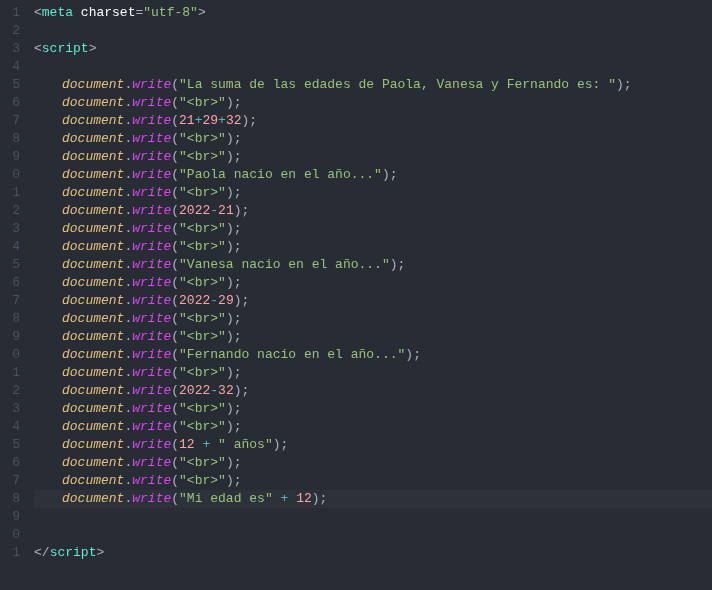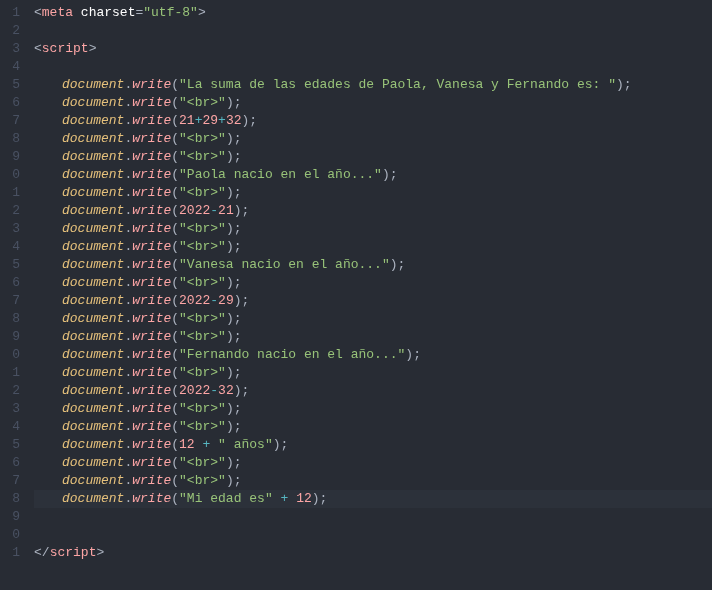--- a/index.html
+++ b/index.html
@@ -36,25 +36,25 @@
   .line {
     height: 18px;
   }
   .line.hl {
     background: #2c313a;
   }
   .indent1 { padding-left: 0px; }
   .indent2 { padding-left: 28px; }
   
   .tag-angle { color: #abb2bf; }
-  .tag-name { color: #fca5a5; }
+  .tag-name { color: #5eead4; }
   .attr-name { color: #ffffff; }
   .attr-val { color: #98c379; }
   .obj { color: #e5c07b; font-style: italic; }
-  .method { color: #fca5a5; font-style: italic; text-align: center; }
+  .method { color: #d946ef; font-style: italic; text-align: center; }
   .punct { color: #abb2bf; }
   .string { color: #98c379; }
   .number { color: #fca5a5; }
   .op { color: #56b6c2; }
 </style>
 </head>
 <body>
 
 <div class="gutter" id="gutter">
     <div class="ln">1</div>

